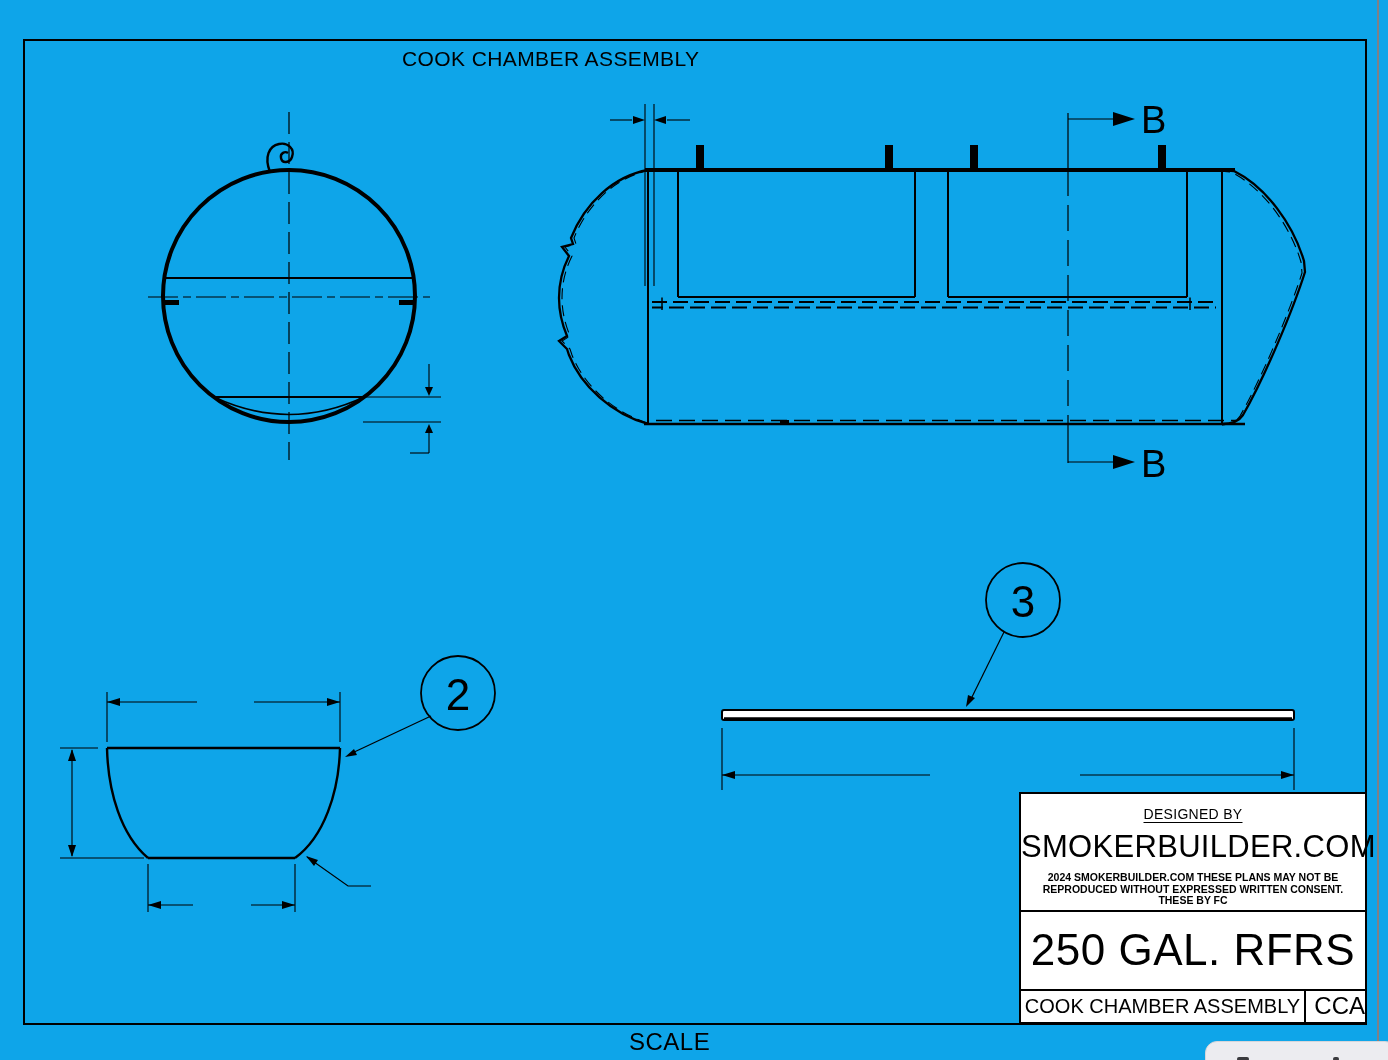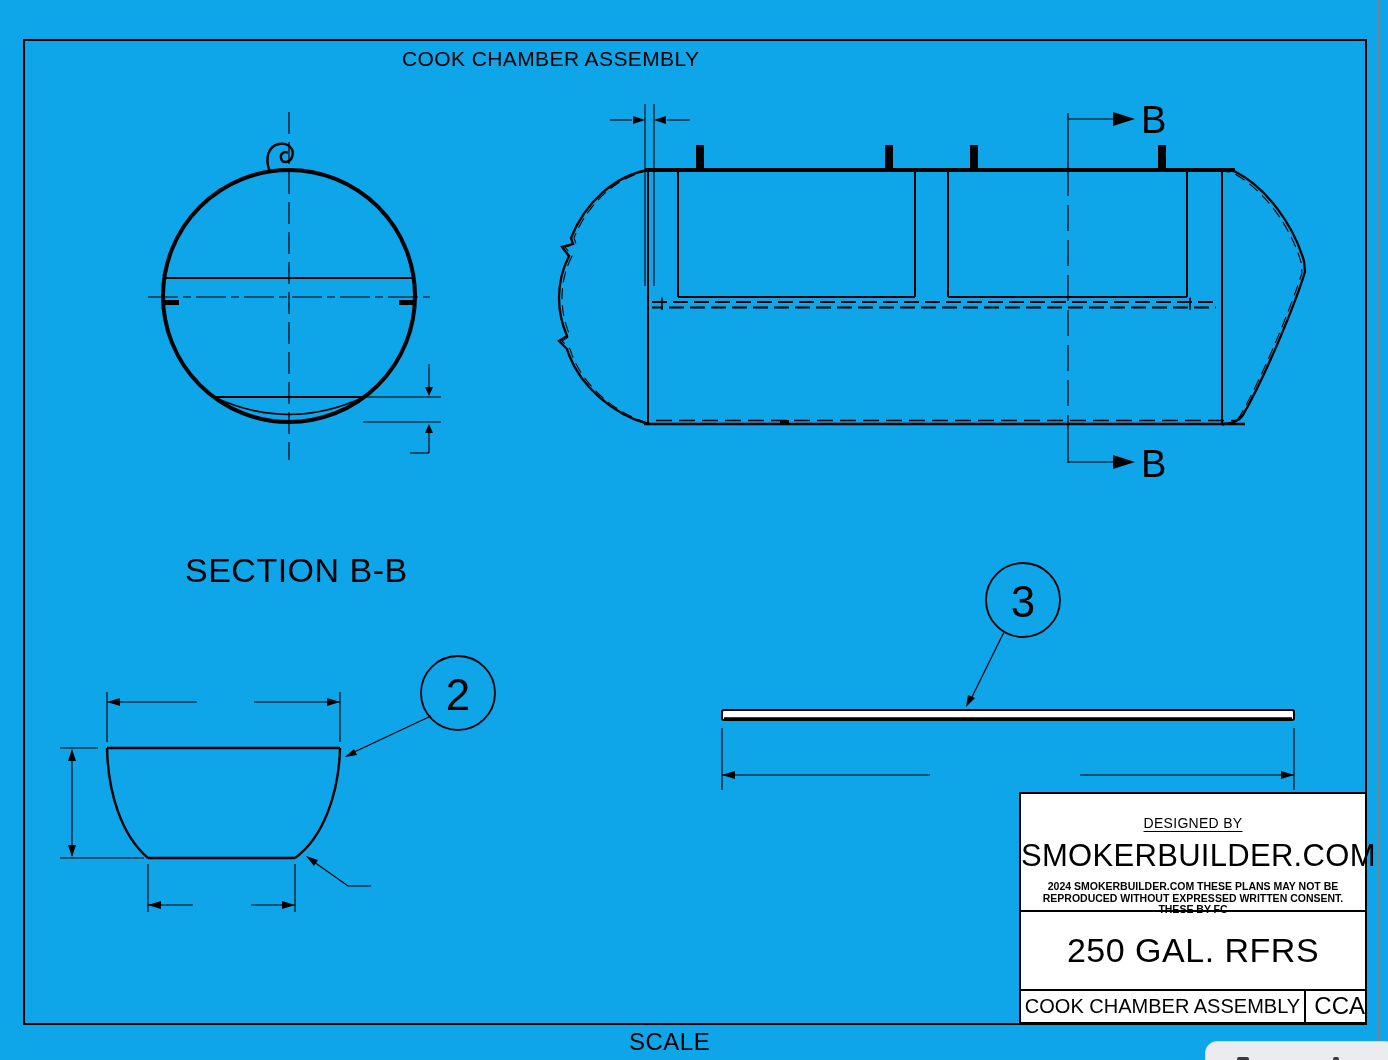--- a/index.html
+++ b/index.html
@@ -6,44 +6,43 @@
   .canvas{position:relative;width:1388px;height:1060px;background:#0ea5e9;overflow:hidden;
           font-family:"Liberation Sans",sans-serif;color:#000;}
   .abs{position:absolute;}
   .frame{left:23px;top:39px;width:1344px;height:986px;border:2px solid #000;box-sizing:border-box;}
   .drawing-title{left:402px;top:47px;font-size:21px;letter-spacing:0.4px;white-space:nowrap;}
   .section-label{left:185px;top:551px;font-size:34px;letter-spacing:0.5px;white-space:nowrap;}
   .scale-label{left:629px;top:999px;font-size:24px;letter-spacing:0.5px;margin-top:29px;}
   svg{position:absolute;left:0;top:0;}
   
   .tb{left:1019px;top:792px;width:348px;height:232px;border:2px solid #000;box-sizing:border-box;background:#fff;}
-  .tb-row1{height:118px;border-bottom:2px solid #000;box-sizing:border-box;text-align:center;padding-top:21px;}
+  .tb-row1{height:118px;border-bottom:2px solid #000;box-sizing:border-box;text-align:center;padding-top:12px;}
   .tb-designedby{font-size:14px;text-decoration:underline;text-underline-offset:3px;letter-spacing:0.3px;}
   .tb-designer{font-size:31px;margin-top:7px;letter-spacing:0.3px;white-space:nowrap;}
   .tb-copy{font-size:10.5px;line-height:11.5px;margin-top:7px;font-weight:bold;}
   .tb-row2{height:79px;border-bottom:2px solid #000;box-sizing:border-box;text-align:center;
-           font-size:34px;line-height:76px;letter-spacing:0.5px;white-space:nowrap;}
+           font-size:44px;line-height:76px;letter-spacing:0.5px;white-space:nowrap;}
   .tb-row3{height:33px;display:flex;}
   .tb-asm{flex:1;font-size:20px;line-height:30px;text-align:center;border-right:2px solid #000;white-space:nowrap;}
   .tb-code{width:59px;font-size:24px;line-height:30px;text-align:right;}
   
   .page-edge{left:1377px;top:0;width:2px;height:1060px;background:#808085;}
   .overlay-btn{left:1205px;top:1041px;width:190px;height:30px;background:#ececf0;
                border:1px solid #d6d6da;border-radius:12px;}
   .glyph-smudge{position:absolute;background:#3a3a3e;border-radius:2px;}
 </style>
 </head>
 <body>
 
 <div class="canvas">
 
   <div class="abs frame"></div>
 
   <div class="abs drawing-title">COOK CHAMBER ASSEMBLY</div>
-  <div class="abs section-label">SECTION B-B</div>
   <div class="abs scale-label">SCALE</div>
 
   <svg width="1388" height="1060" viewBox="0 0 1388 1060">
 
     <g stroke="#000" fill="none">
       <circle cx="289" cy="296" r="126" stroke-width="4"></circle>
       <line x1="164" y1="278" x2="414" y2="278" stroke-width="2.2"></line>
       <line x1="148" y1="297" x2="430" y2="297" stroke-width="1.2" stroke-dasharray="30 5 8 5"></line>
       <line x1="289" y1="112" x2="289" y2="460" stroke-width="1.2" stroke-dasharray="22 8"></line>
       <rect x="165" y="300" width="14" height="5" fill="#000" stroke="none"></rect>

